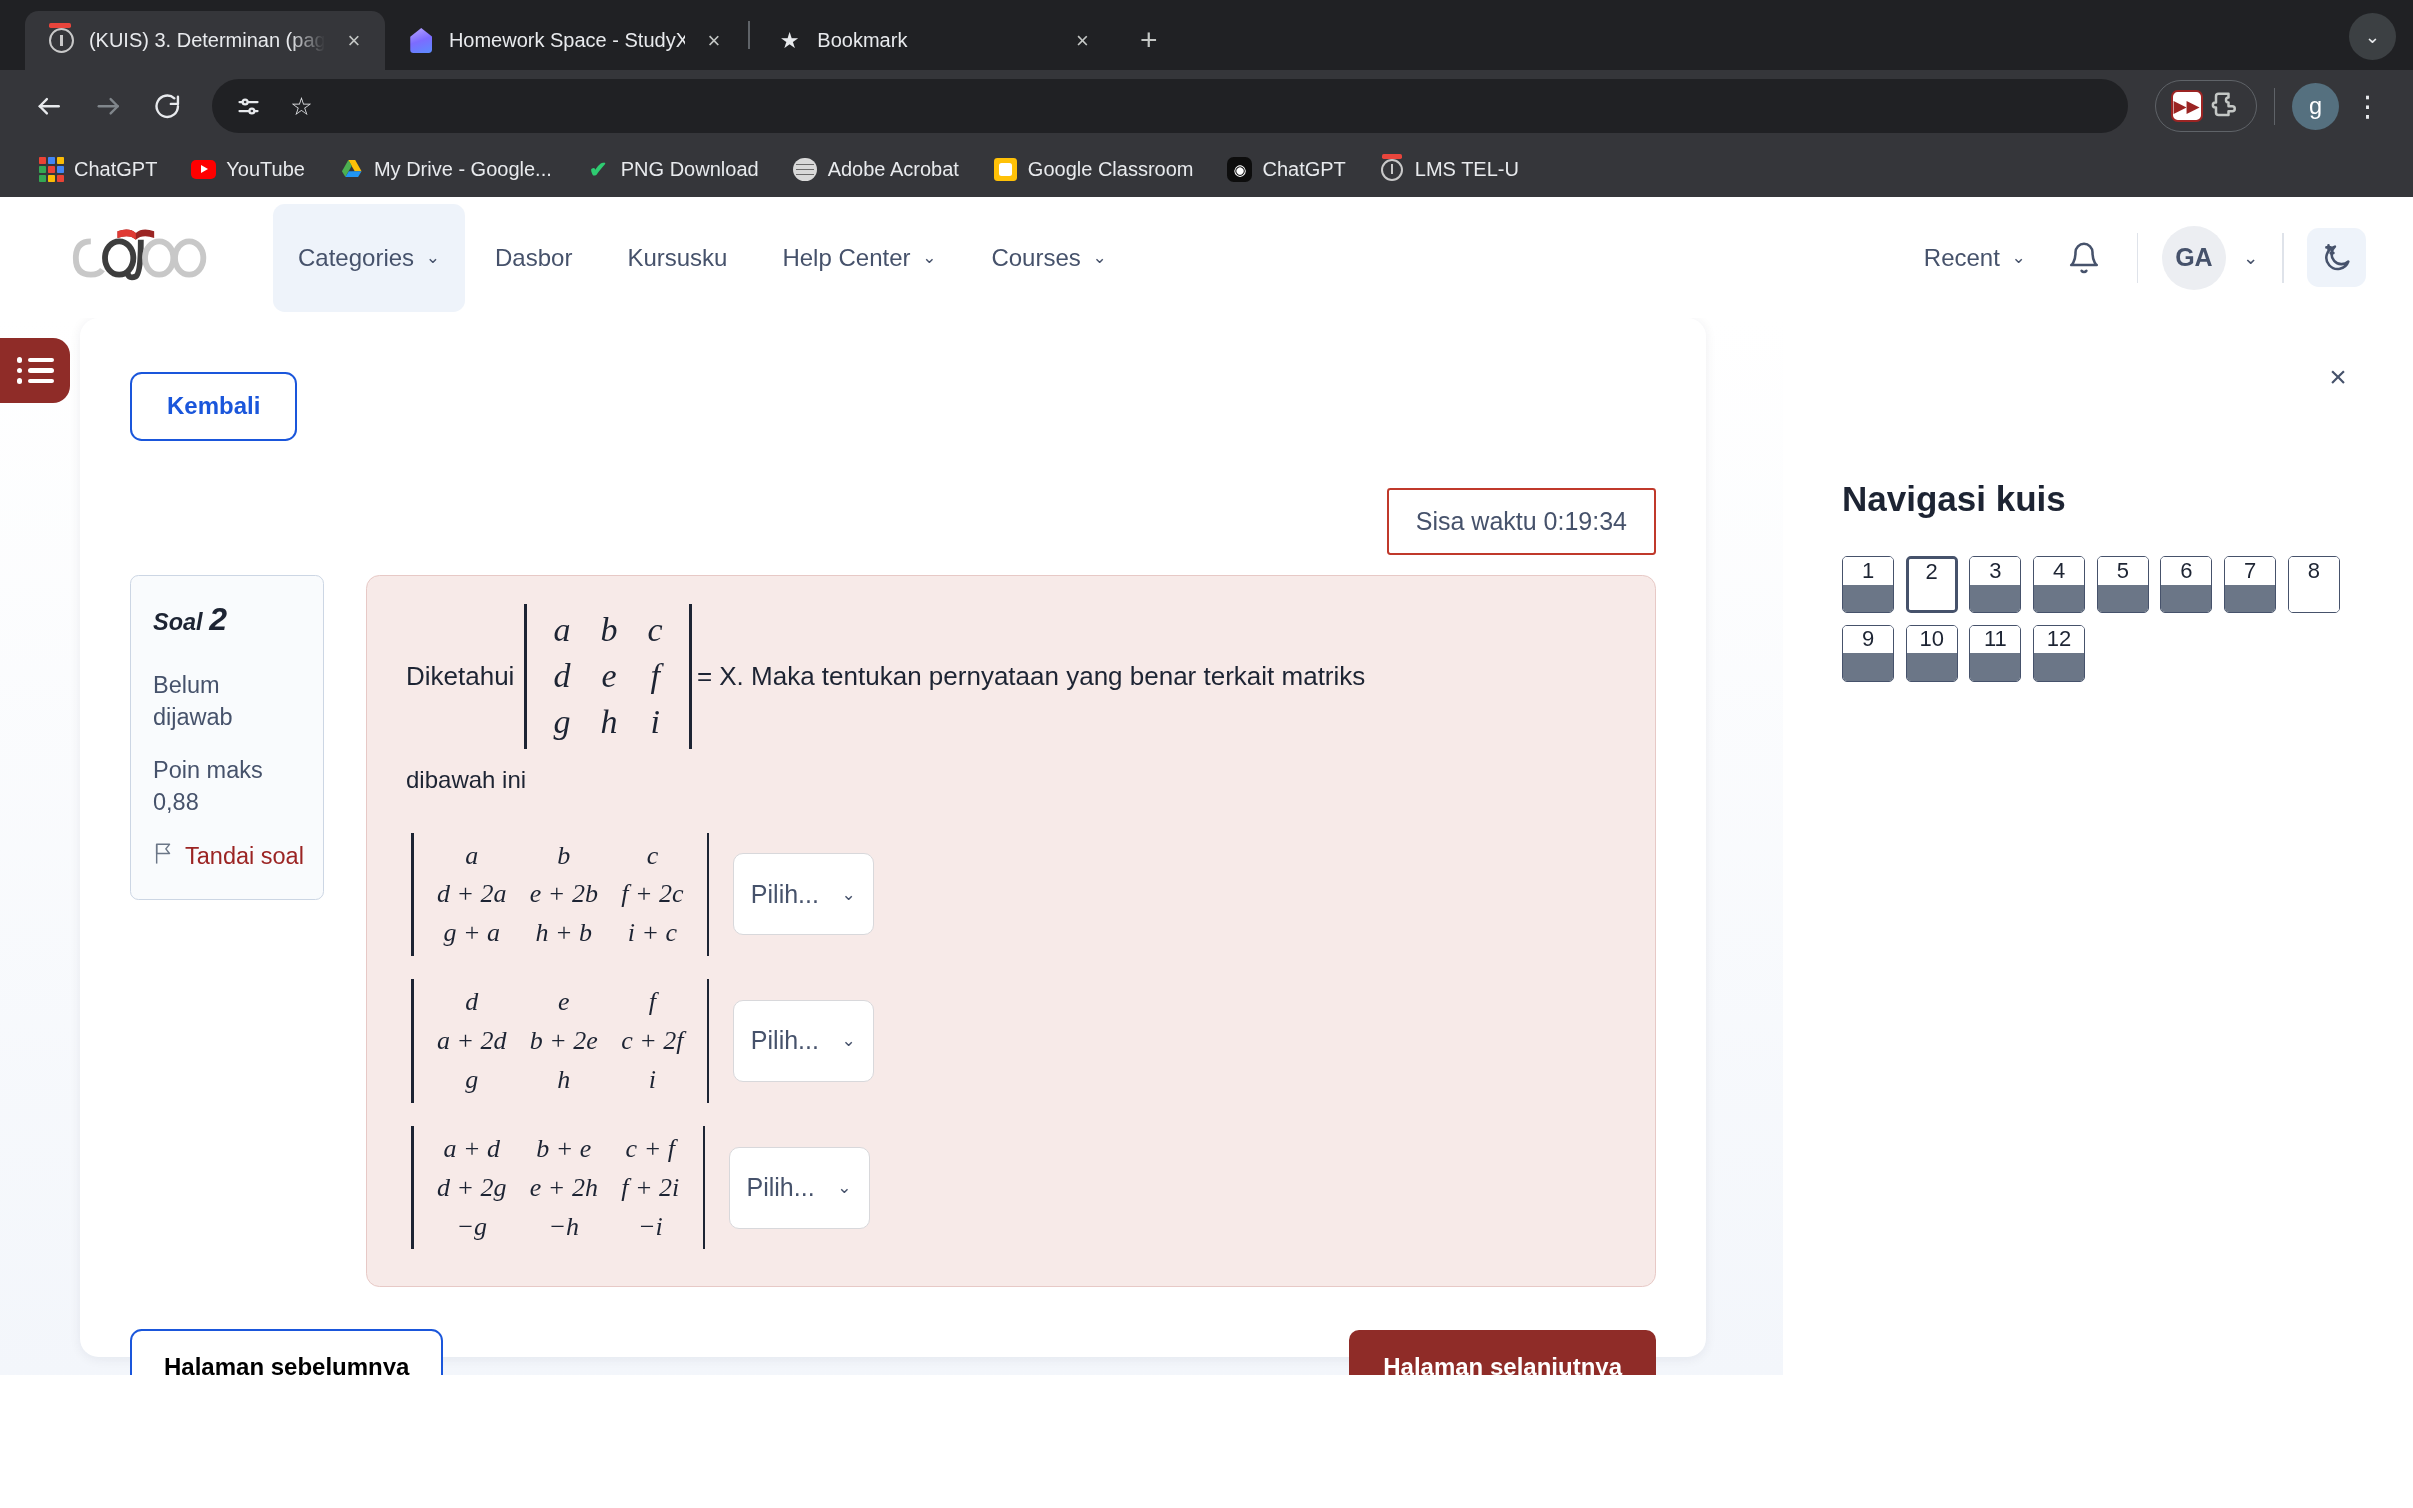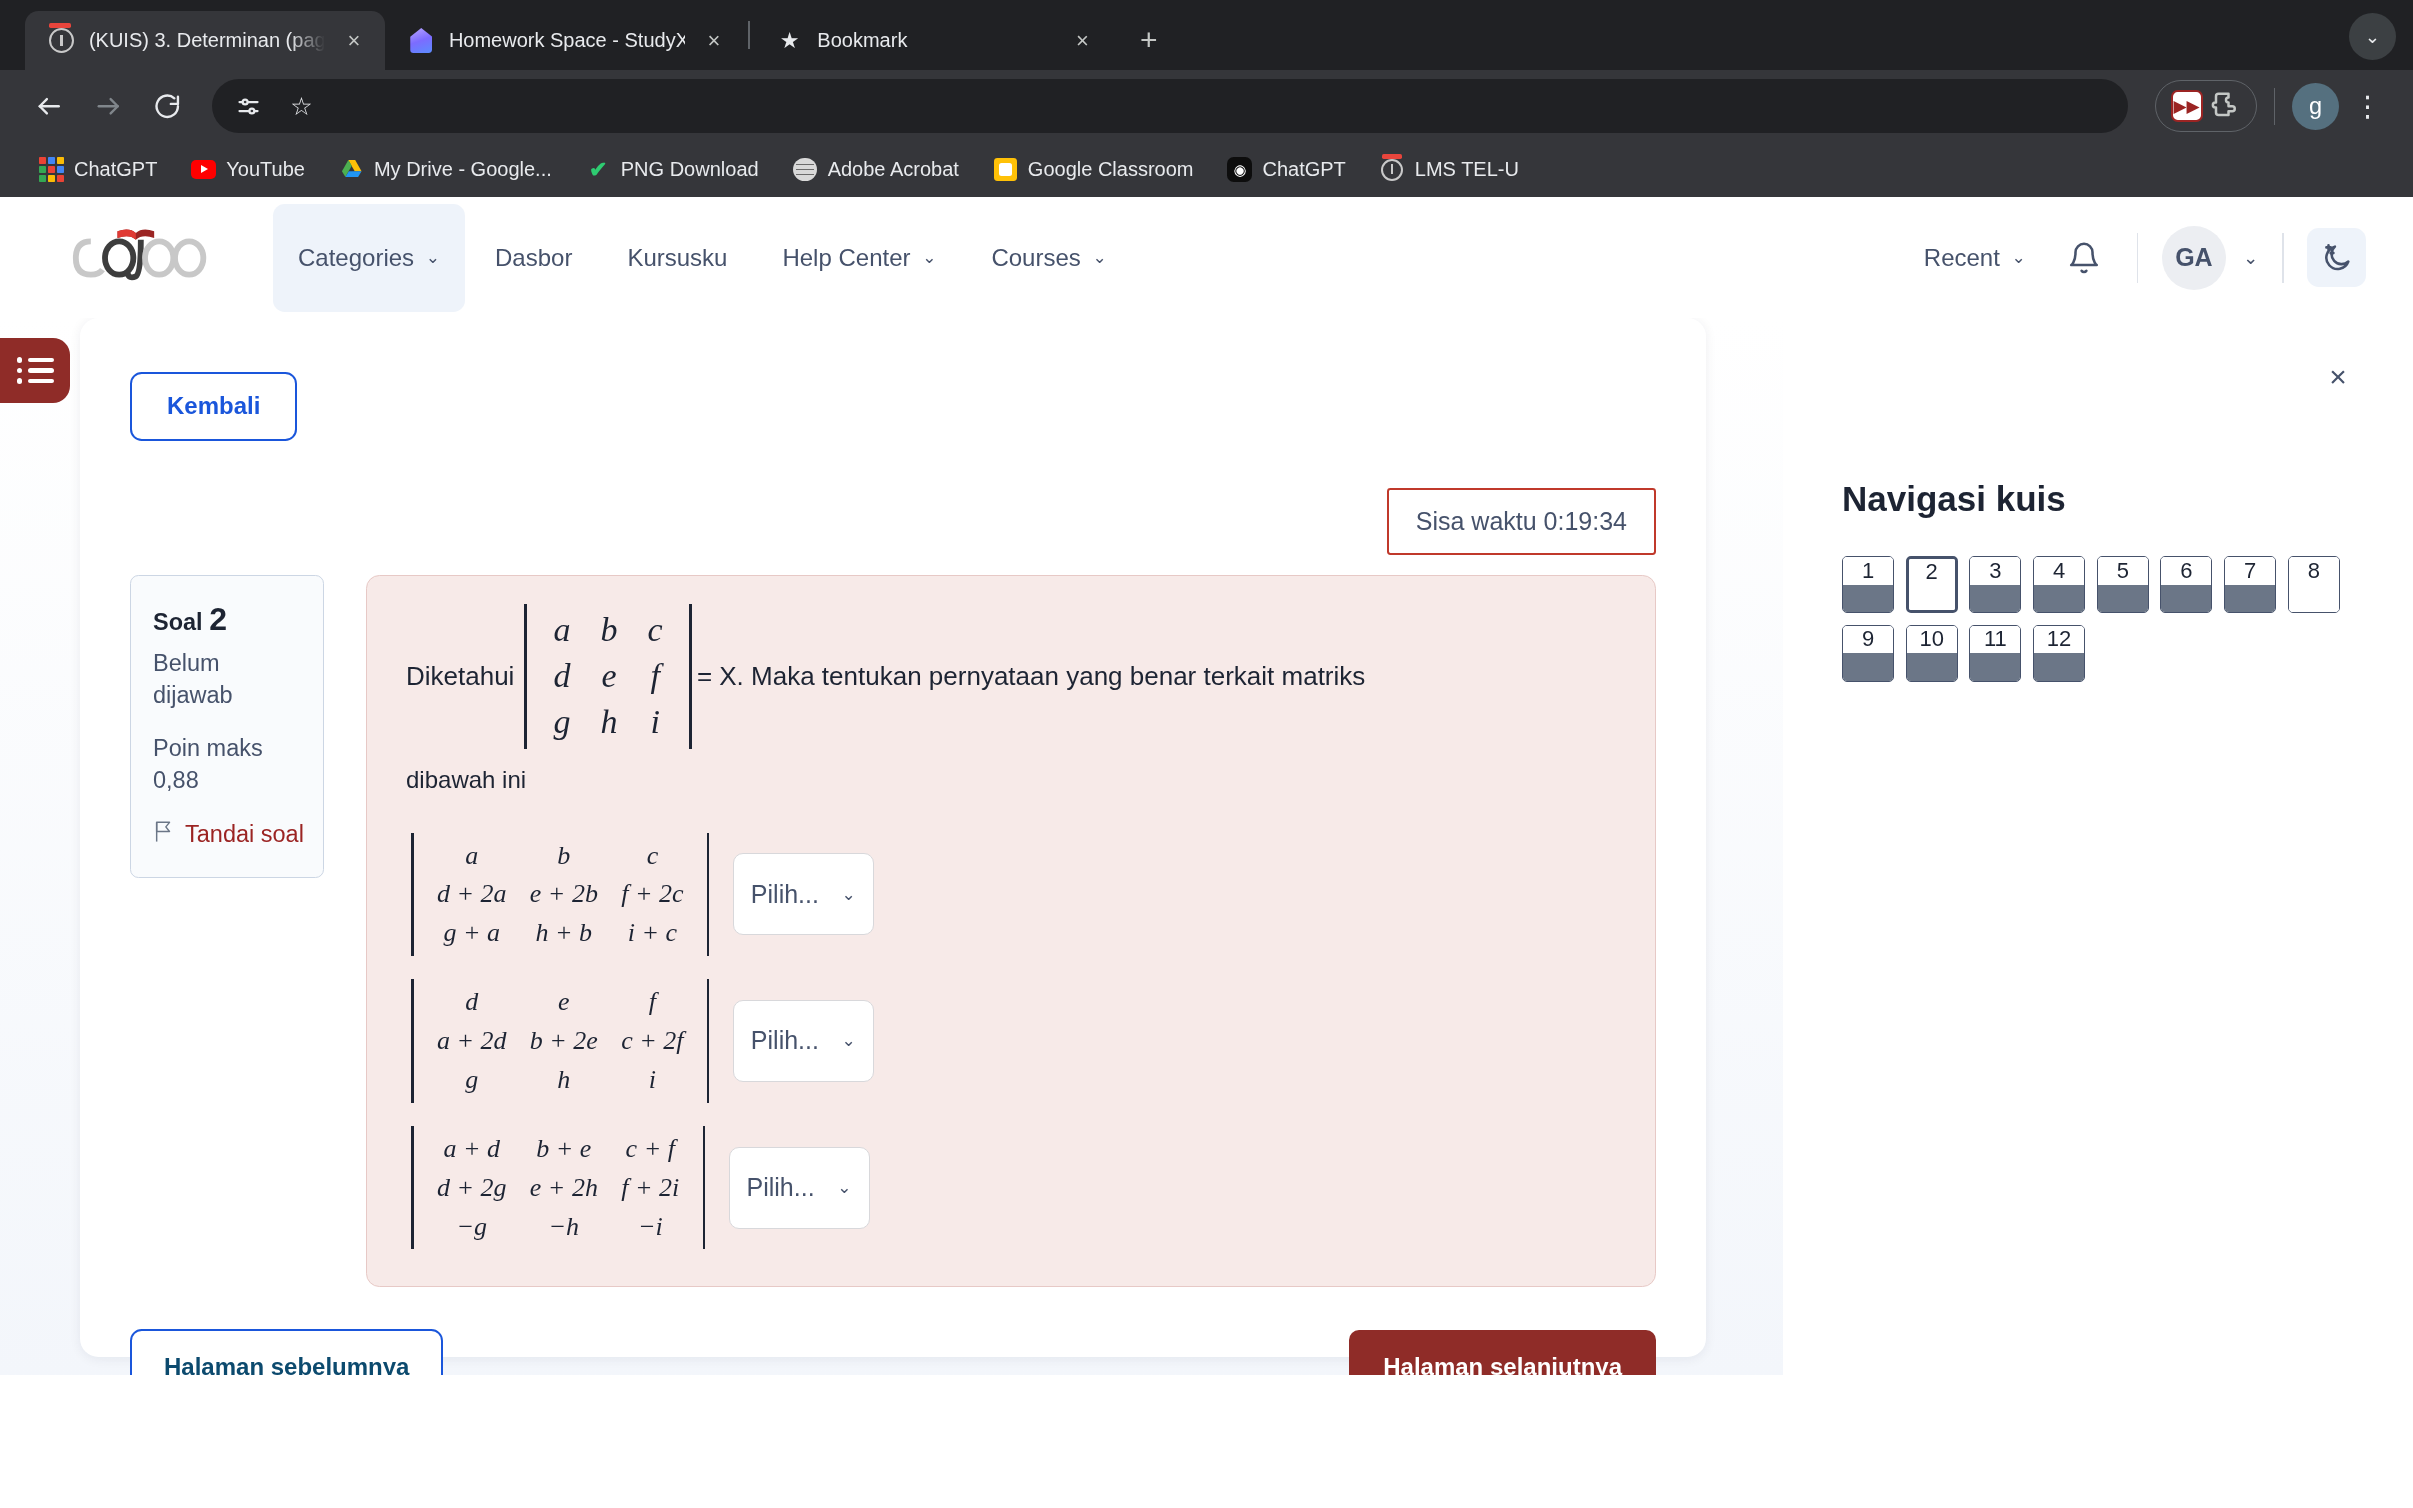--- a/index.html
+++ b/index.html
@@ -217,21 +217,21 @@
     padding: 17px 27px; border-radius: 3.4px; background: #fff;
   }
 
   .qrow { display: flex; gap: 42px; margin-top: 20px; }
 
   .qinfo {
     width: 194px; flex: 0 0 194px; align-self: flex-start;
     border: 1.7px solid #ccd6e4; background: #f9fbfd; border-radius: 8.4px;
     padding: 25px 22px 27px 22px;
   }
-  .qinfo .soal { font-size: 23.5px; color: #1d2433; font-weight: bold; margin-bottom: 10px;}
+  .qinfo .soal { font-size: 23.5px; color: #1d2433; font-weight: bold; margin-bottom: 32px; font-style: italic;}
   .qinfo .soal b { font-size: 32px; }
   .qinfo .meta { font-size: 23.5px; color: #46526b; line-height: 1.35; margin-bottom: 22px; }
   .qinfo .flagline { display: flex; align-items: center; gap: 10px; }
   .qinfo .flagline span { font-size: 23.5px; color: #9b2423; white-space: nowrap;}
   .flagicon svg { width: 22px; height: 25px; }
 
   .qbody {
     flex: 1; background: #f7eae8; border: 1.7px solid #e7c9c6; border-radius: 13.4px;
     padding: 28.5px 34px 37px 39px; min-height: 629px;
   }
@@ -258,21 +258,21 @@
     width: 141px; height: 82px; background: #fff;
     border: 1.7px solid #d8d8db; border-radius: 10px;
     display: flex; align-items: center; justify-content: space-between;
     padding: 0 17px; font-size: 25px; color: #46526b;
   }
   .select .sv { white-space: nowrap; }
   .select .sc { font-size: 17px; }
 
   .footnav { display: flex; align-items: center; justify-content: space-between; margin-top: 42px; }
   .btn-prev {
-    border: 2.5px solid #1a56db; color: #0c4a6e; background: #fff;
+    border: 2.5px solid #1a56db; color: #000000; background: #fff;
     border-radius: 11.7px; font-size: 24px; font-weight: bold; padding: 22px 32px;
   }
   .btn-next {
     background: #8f2c28; color: #fff; border: none;
     border-radius: 10px; font-size: 24px; font-weight: bold; padding: 23.5px 34px;
   }
 
   
   .navpanel {
     position: absolute; left: 1783px; top: 0; width: 630px; height: 1058px;

